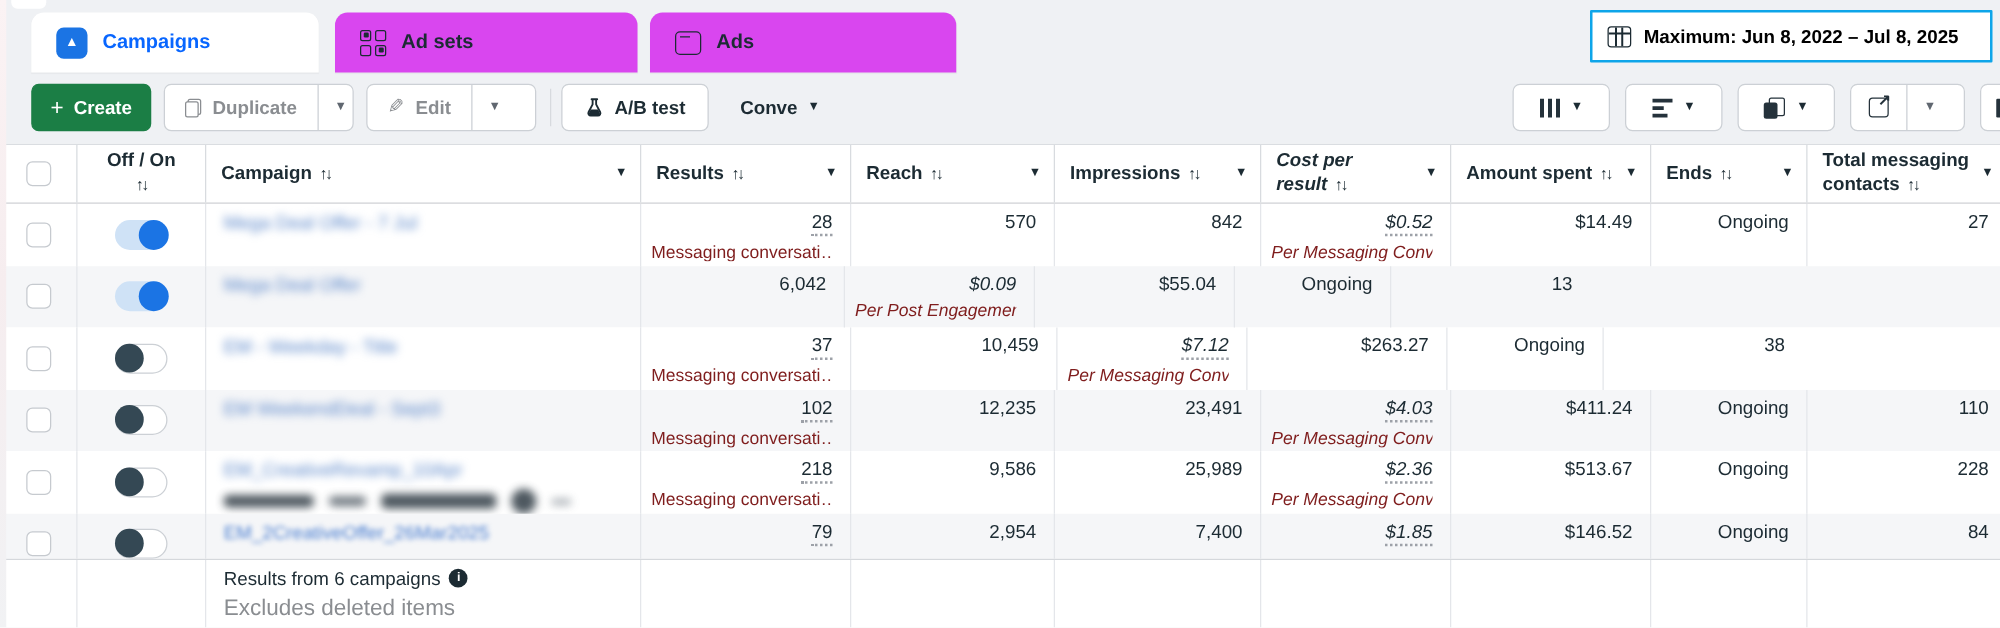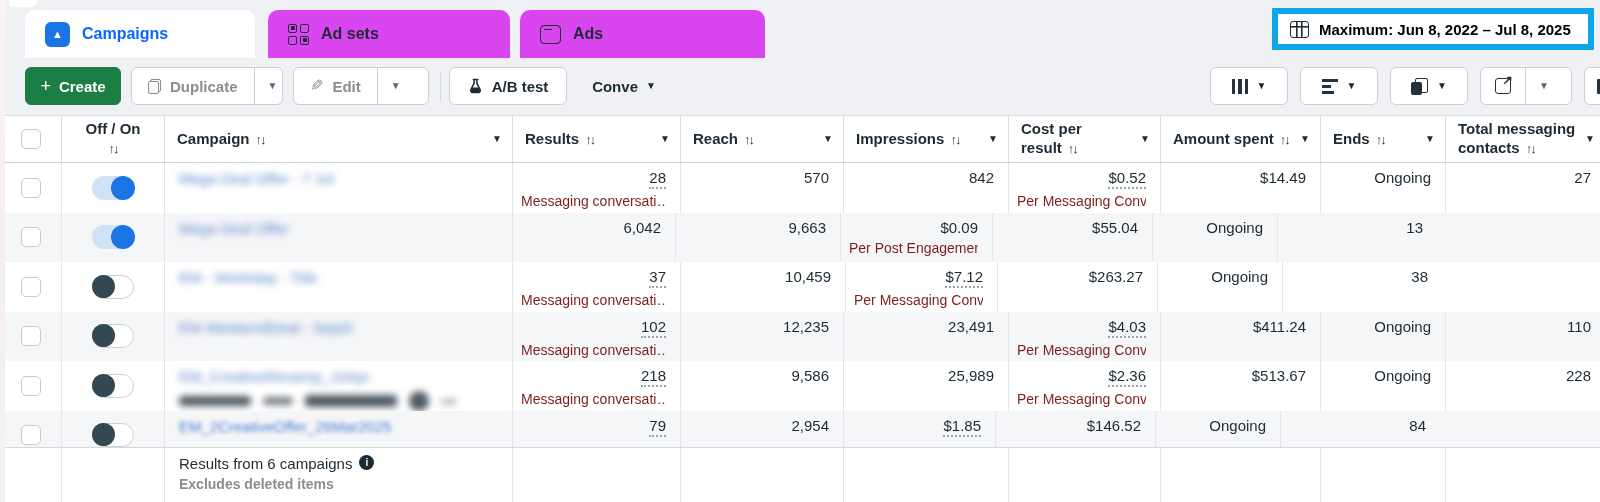--- a/index.html
+++ b/index.html
@@ -24,21 +24,21 @@
   .camp-icon { width:25px; height:25px; background:#1b74e4; border-radius:6px;
     display:flex; align-items:center; justify-content:center; color:#fff; font-size:11px; line-height:1; }
   .adsets-icon { display:grid; grid-template-columns:9px 9px; grid-template-rows:9px 9px; gap:3px; }
   .adsets-icon i { border:1.8px solid #1c2b33; border-radius:2px; position:relative; }
   .adsets-icon i.dot::after { content:""; position:absolute; left:1.5px; top:1.5px; right:1.5px; bottom:1.5px; background:#1c2b33; border-radius:1px; }
   .ads-icon { width:21px; height:19px; border:1.8px solid #1c2b33; border-radius:4px; position:relative; }
   .ads-icon::after { content:""; position:absolute; left:3px; top:3px; width:8px; height:1.8px; background:#1c2b33; }
 
   
   .date-btn { position:absolute; left:1272px; top:8px; width:322px; height:42px; background:#fff;
-    border:6px solid #0ea5e9; border-radius:1px; display:flex; align-items:center; gap:10px;
+    border:2px solid #0ea5e9; border-radius:1px; display:flex; align-items:center; gap:10px;
     padding:0 12px; font-size:15px; font-weight:bold; cursor:pointer; }
   .tbl-icon { flex:0 0 auto; width:19px; height:17px; border:1.8px solid #1c2b33; border-radius:3px;
     background:
       linear-gradient(#1c2b33,#1c2b33) 0 4px/100% 1.6px no-repeat,
       linear-gradient(#1c2b33,#1c2b33) 4.5px 0/1.6px 100% no-repeat,
       linear-gradient(#1c2b33,#1c2b33) 9.5px 0/1.6px 100% no-repeat; }
 
   
   .toolbar { position:absolute; left:0; top:58px; width:1600px; height:57px; }
   .tb { position:absolute; top:9px; height:38px; display:flex; align-items:center;
@@ -74,21 +74,21 @@
   .rpt-icon { position:relative; width:17px; height:17px; }
   .rpt-icon::after { content:""; position:absolute; right:0; top:0; width:11px; height:13px; border:1.7px solid #25323b; border-radius:2px; }
   .rpt-icon::before { content:""; position:absolute; left:0; bottom:0; width:11px; height:13px; background:#25323b; border-radius:2px; z-index:1; }
   .exp-icon { position:relative; width:16px; height:16px; border:1.8px solid #25323b; border-radius:3px; }
   .exp-icon b { position:absolute; right:-3px; top:-5px; font-size:13px; font-weight:bold; color:#25323b; background:inherit; line-height:1; }
   .glyph-dark { width:4px; height:15px; background:#25323b; border-radius:1px; }
 
   
   .table { position:absolute; left:0; top:115px; width:1620px; background:#fff; }
   .c0 { width:61px; }  .c1 { width:103px; } .c2 { width:348px; } .c3 { width:168px; }
-  .c4 { width:163px; } .c5 { width:165px; } .c6 { width:152px; } .c7 { width:160px; }
+  .c4 { width:163px; } .c5 { width:165px; } .c6 { width:152px;font-style:italic; } .c7 { width:160px; }
   .c8 { width:125px; } .c9 { width:160px; }
 
   .thead { display:flex; height:48px; border-top:1px solid #dadde1; border-bottom:1px solid #ced0d4; background:#fff; }
   .th { position:relative; display:flex; align-items:center; padding:0 24px 0 12px; font-size:15px; font-weight:bold; line-height:1.25; }
   .th + .th { border-left:1px solid #d8dbdf; }
   .th-center { justify-content:center; text-align:center; padding:0; }
   .sort { font-size:13px; letter-spacing:-2px; margin-left:6px; font-weight:bold; white-space:nowrap; }
   .th .hcaret { position:absolute; right:10px; top:50%; transform:translateY(-50%); font-size:10px; color:#1c2b33; cursor:pointer; }
   .th-wrap { display:inline; }
 
@@ -126,21 +126,21 @@
   .sub { align-self:flex-start; font-size:14px; color:#7f1d1d; margin-top:4px; white-space:nowrap; overflow:hidden; max-width:100%; }
 
   
   .summary { display:flex; height:55px; background:#fff; border-top:1px solid #d5d8dc; }
   .s { height:100%; }
   .s + .s { border-left:1px solid #e4e6ea; }
   .s-campaign { padding:7px 10px 0 14px; }
   .sum-title { font-size:15px; color:#1c2b33; display:flex; align-items:flex-start; gap:7px; }
   .info-icon { width:15px; height:15px; border-radius:50%; background:#1c2b33; color:#fff; font-size:10px;
     font-weight:bold; font-style:normal; display:inline-flex; align-items:center; justify-content:center; cursor:pointer; }
-  .sum-note { font-size:14px; color:#8a8d91; margin-top:4px;font-weight:bold; }
+  .sum-note { font-size:18px; color:#8a8d91; margin-top:4px; }
 </style>
 </head>
 <body>
 
 <div class="left-sliver"></div>
 <div class="top-fragment"></div>
 
 <div class="tab tab1 tab-active">
   <span class="camp-icon">▲</span>
   <span>Campaigns</span>
@@ -317,23 +317,20 @@
         </div>
       <div class="td c1 td-center">
           <span class="toggle on">
             <i class="knob"></i>
           </span>
         </div>
       <div class="td c2 td-campaign"><span class="cname">Mega Deal Offer</span></div>
       <div class="td c4 td-num">
           <span class="val">6,042</span>
         </div>
-      <div class="td c5 td-num">
-          <span class="val">9,663</span>
-        </div>
       <div class="td c6 td-num">
           <span class="val">$0.09</span>
           <span class="sub">Per Post Engagement</span>
         </div>
       <div class="td c7 td-num">
           <span class="val">$55.04</span>
         </div>
       <div class="td c8 td-num">
           <span class="val">Ongoing</span>
         </div>
@@ -462,20 +459,23 @@
             <i class="knob"></i>
           </span>
         </div>
       <div class="td c2 td-campaign"><span class="cname blur-light">EM_2CreativeOffer_26Mar2025</span></div>
       <div class="td c3 td-num">
           <span class="val dotted">79</span>
         </div>
       <div class="td c4 td-num">
           <span class="val">2,954</span>
         </div>
+      <div class="td c5 td-num">
+          <span class="val">7,400</span>
+        </div>
       <div class="td c6 td-num">
           <span class="val dotted">$1.85</span>
         </div>
       <div class="td c7 td-num">
           <span class="val">$146.52</span>
         </div>
       <div class="td c8 td-num">
           <span class="val">Ongoing</span>
         </div>
       <div class="td c9 td-num">

